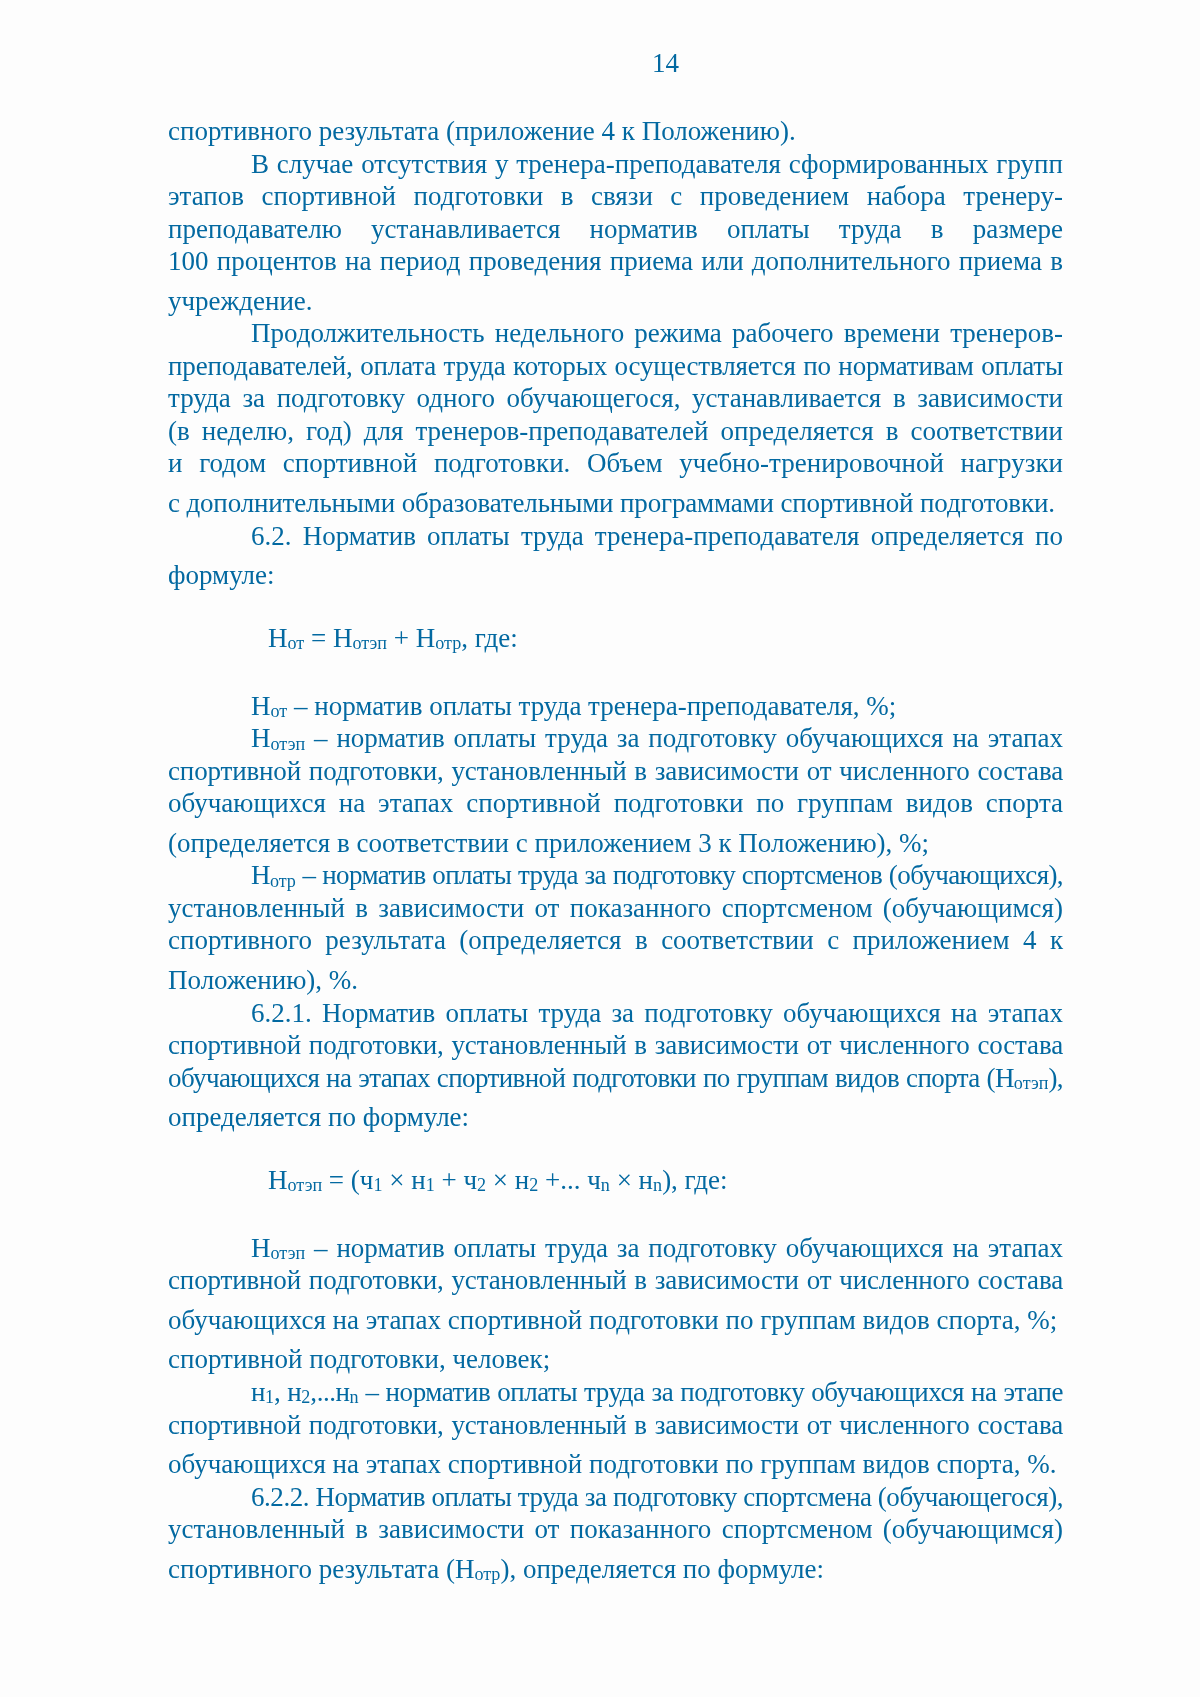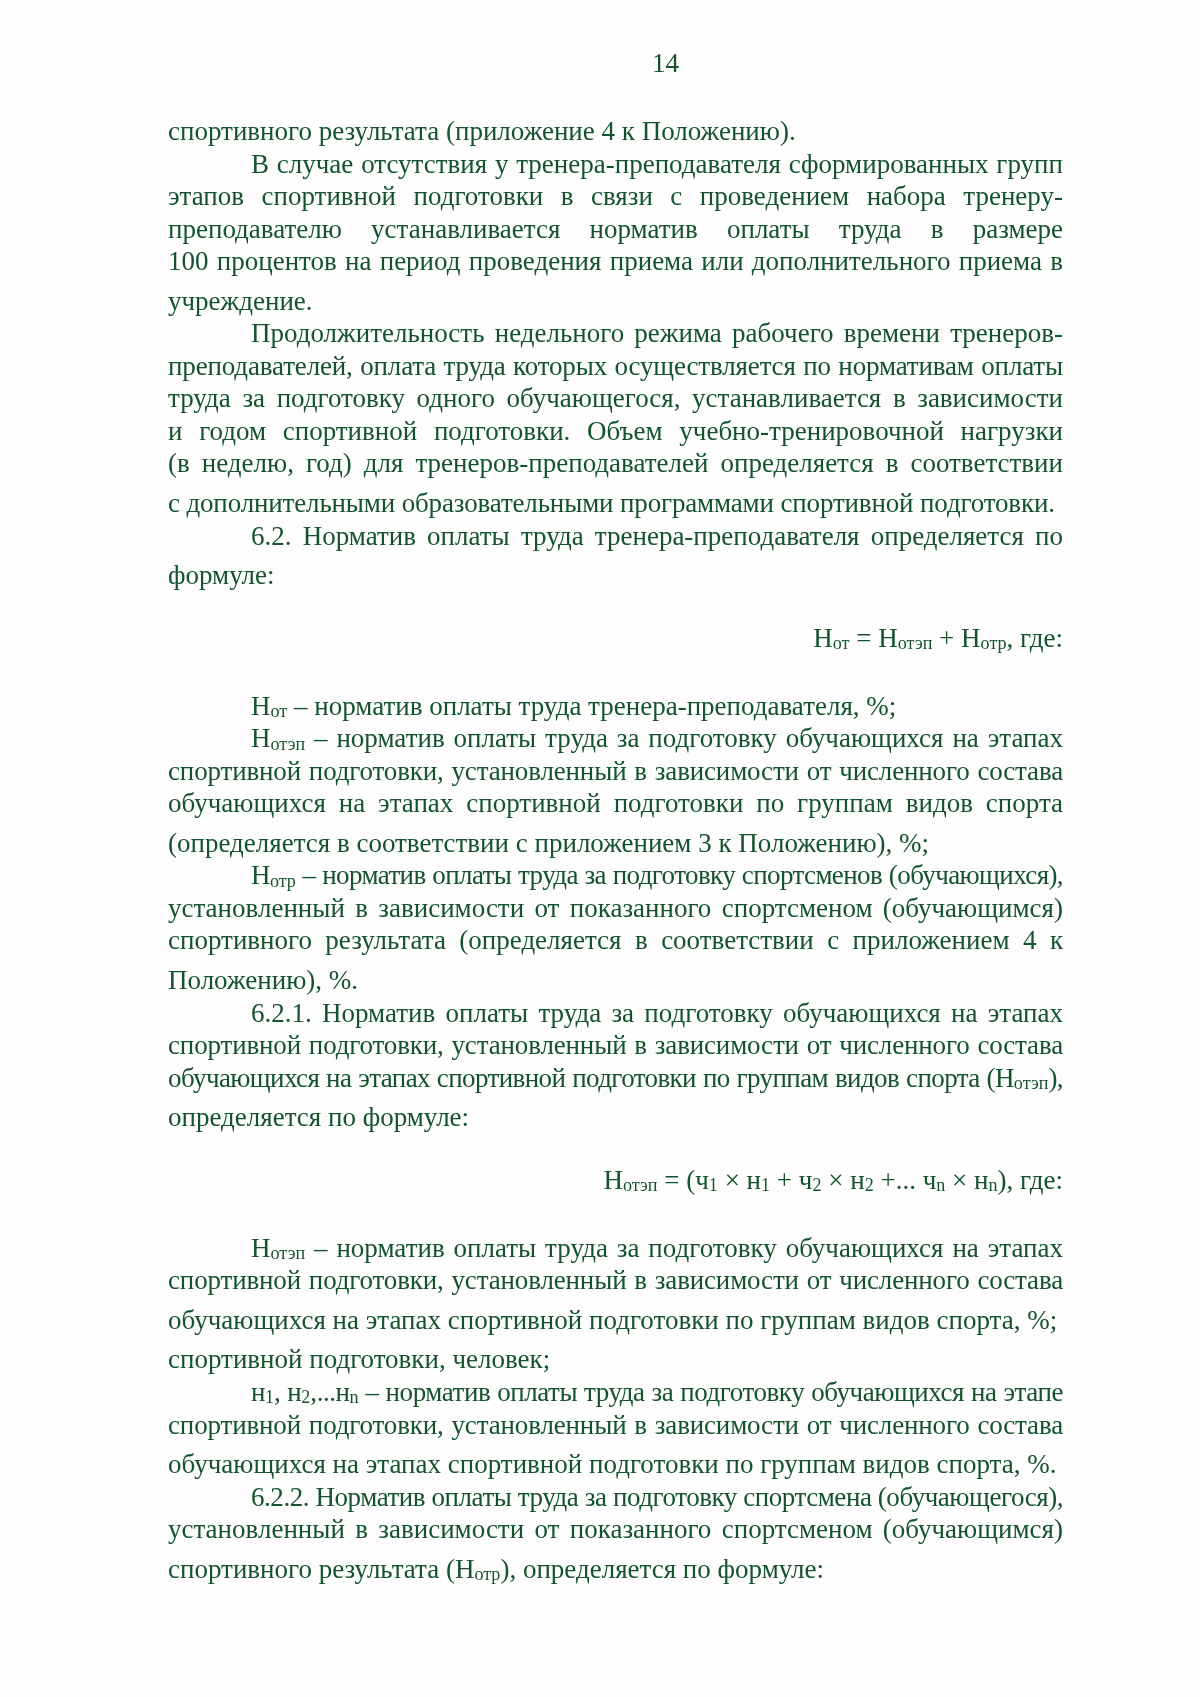--- a/index.html
+++ b/index.html
@@ -32,55 +32,55 @@
   .paragraph { margin: 0; }
   .line {
     line-height: 32.55px;
     text-align: justify;
     text-align-last: justify;
   }
   .line.last  { text-align-last: left; margin-top: 7px; }
   .line.first { text-indent: 83px; }
   .formula {
     line-height: 33px;
-    text-align: right;
+    text-align: left;
     margin: 30px 0 35px 100px; 
   }
   sub {
     font-size: 0.67em;
     line-height: 0;
     vertical-align: baseline;
     position: relative;
     top: 0.13em;
     letter-spacing: 0;
   }
 </style>
 </head>
 <body>
 
-<div class="page" style="background: rgb(253, 253, 253); color: #14532d;">
+<div class="page" style="background: rgb(253, 253, 253); color: #0369a1;">
   <div class="content">
     <div class="pageno">14</div>
     <div id="doc-blocks">
         <div class="paragraph">
           <div class="line last" style="">спортивного результата (приложение 4 к Положению).</div>
         </div>
         <div class="paragraph">
           <div class="line first" style="">В случае отсутствия у тренера-преподавателя сформированных групп</div>
           <div class="line" style="">этапов спортивной подготовки в связи с проведением набора тренеру-</div>
           <div class="line" style="">преподавателю устанавливается норматив оплаты труда в размере</div>
           <div class="line" style="">100 процентов на период проведения приема или дополнительного приема в</div>
           <div class="line last" style="">учреждение.</div>
         </div>
         <div class="paragraph">
           <div class="line first" style="">Продолжительность недельного режима рабочего времени тренеров-</div>
           <div class="line" style="letter-spacing: -0.15px;">преподавателей, оплата труда которых осуществляется по нормативам оплаты</div>
           <div class="line" style="">труда за подготовку одного обучающегося, устанавливается в зависимости</div>
+          <div class="line" style="">(в неделю, год) для тренеров-преподавателей определяется в соответствии</div>
           <div class="line" style="">и годом спортивной подготовки. Объем учебно-тренировочной нагрузки</div>
-          <div class="line" style="">(в неделю, год) для тренеров-преподавателей определяется в соответствии</div>
           <div class="line last" style="letter-spacing: -0.15px;">с дополнительными образовательными программами спортивной подготовки.</div>
         </div>
         <div class="paragraph">
           <div class="line first" style="">6.2. Норматив оплаты труда тренера-преподавателя определяется по</div>
           <div class="line last" style="">формуле:</div>
         </div>
         <div class="formula">Н<sub>от</sub> = Н<sub>отэп</sub> + Н<sub>отр</sub>, где:</div>
         <div class="paragraph">
           <div class="line last first" style="">Н<sub>от</sub> – норматив оплаты труда тренера-преподавателя, %;</div>
         </div>

